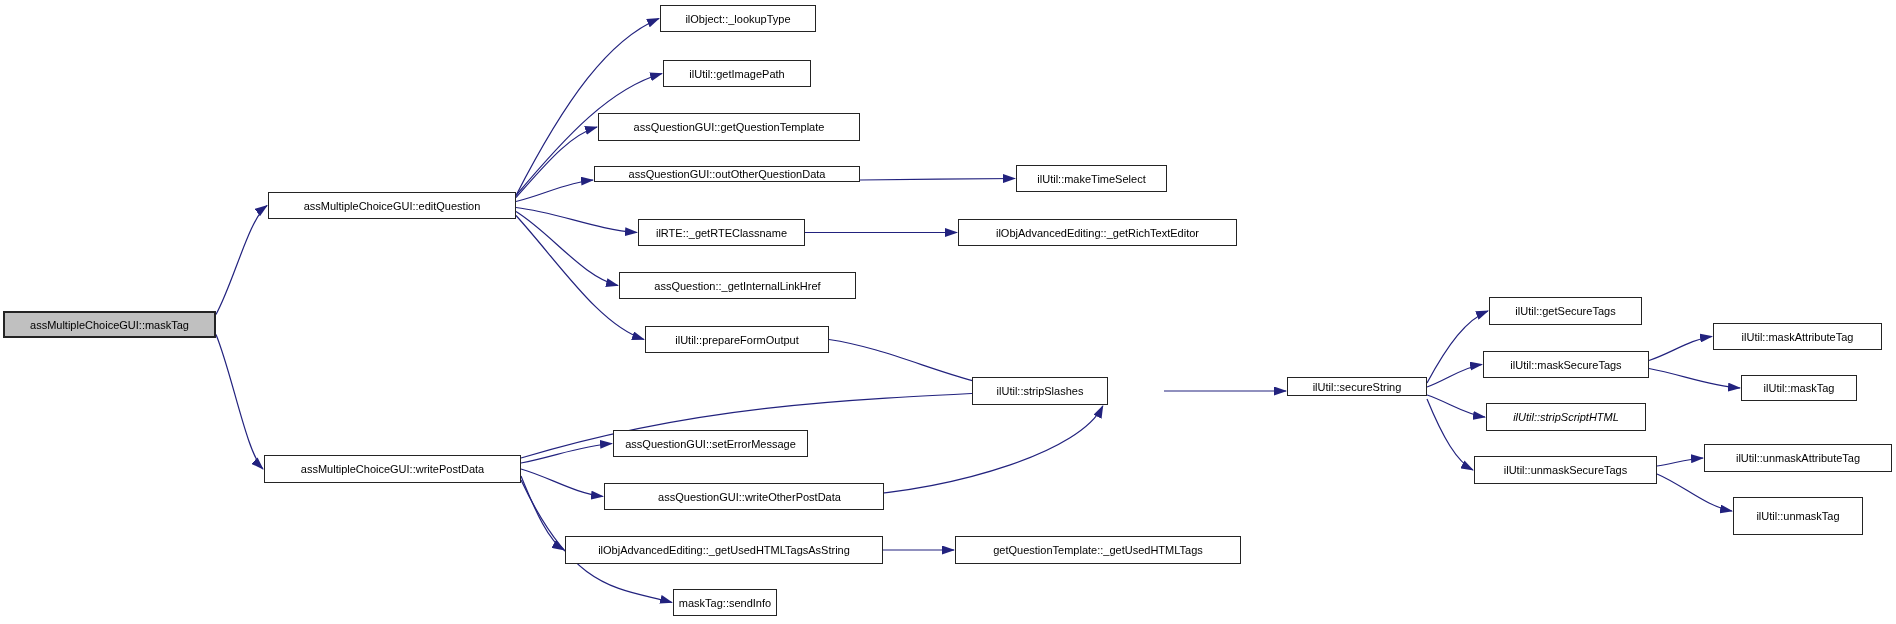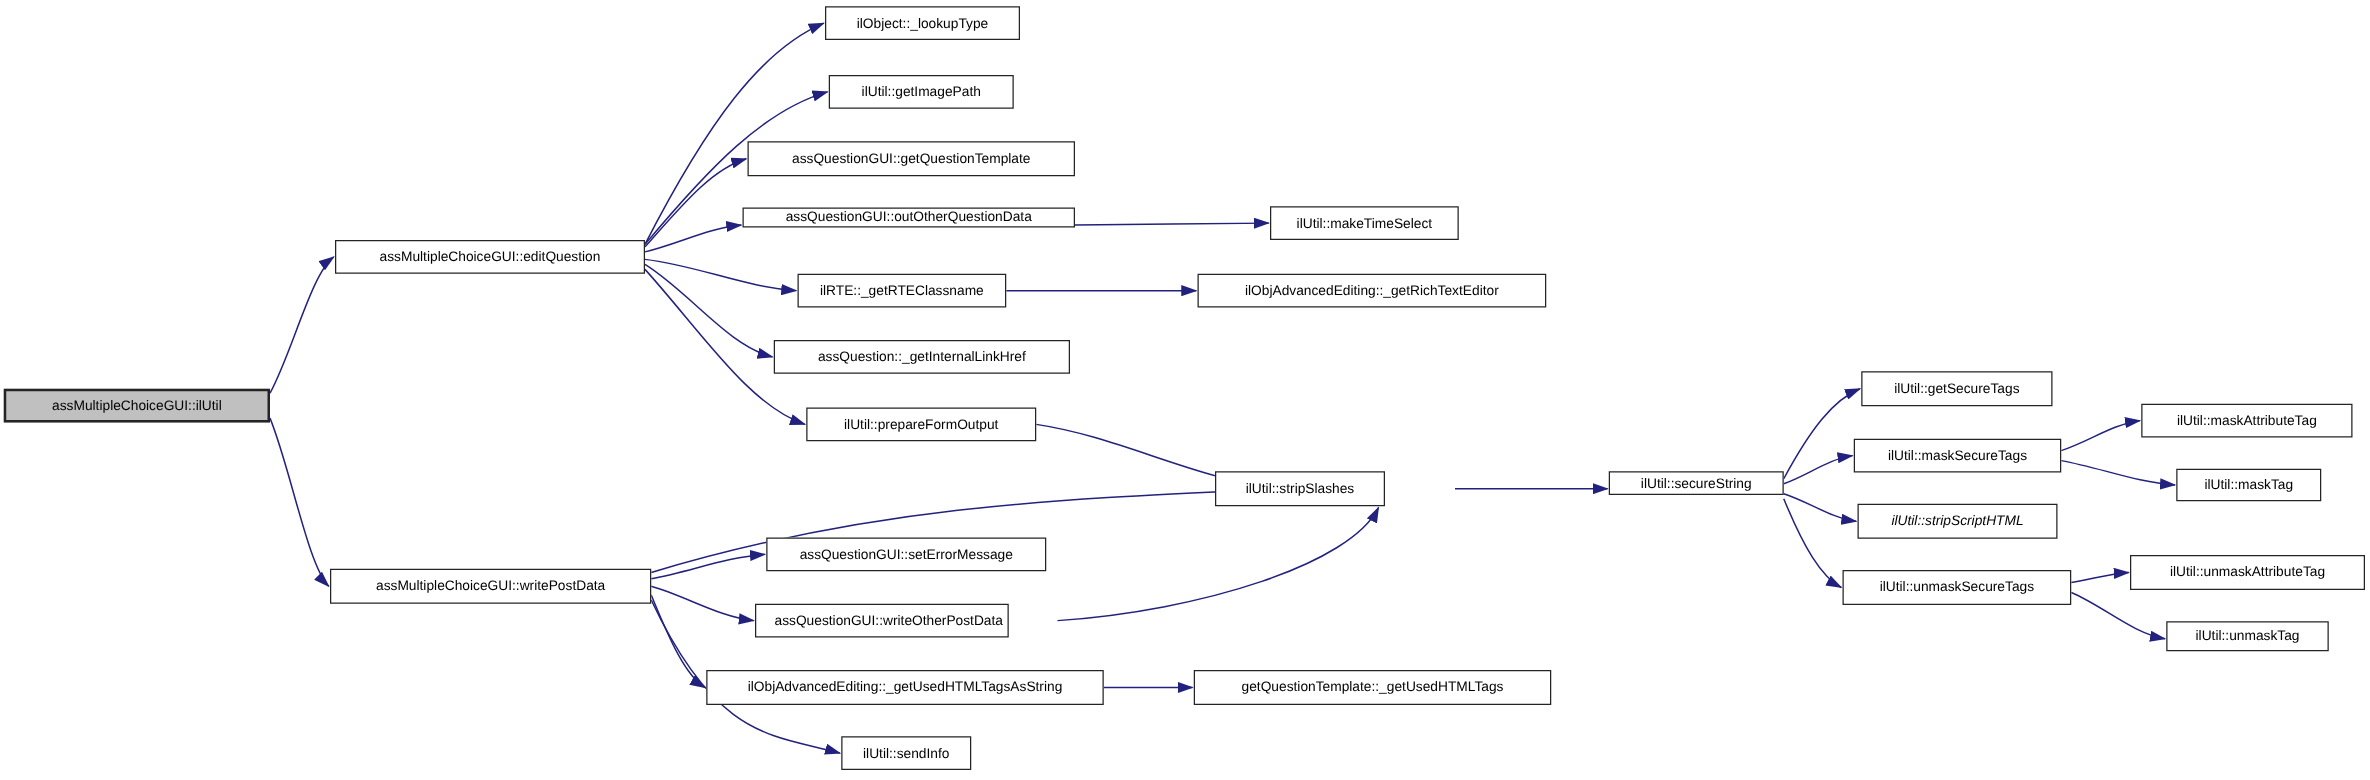--- a/index.html
+++ b/index.html
@@ -75,41 +75,41 @@
         <path d="M1427,387 C1446.25,380.25 1462.75,367.2 1482,364.5" class="edge" marker-end="url(#arrow)"></path>
         <path d="M1427,395 C1447.3,401.6 1464.7,414.36 1485,417" class="edge" marker-end="url(#arrow)"></path>
         <path d="M1427,399 C1443.1,438.05 1456.9,461.48 1473,470" class="edge" marker-end="url(#arrow)"></path>
         <path d="M1649,360.5 C1671.05,353.3 1689.95,339.38 1712,336.5" class="edge" marker-end="url(#arrow)"></path>
         <path d="M1649,368.5 C1680.85,374.35 1708.15,385.66 1740,388" class="edge" marker-end="url(#arrow)"></path>
         <path d="M1657,466 C1673.1,463.6 1686.9,458.96 1703,458" class="edge" marker-end="url(#arrow)"></path>
         <path d="M1657,474 C1683.25,485.1 1705.75,506.56 1732,511" class="edge" marker-end="url(#arrow)"></path>
       </g>
   </svg>
   <div id="nodes">
-      <div class="node root" style="left: 3px; top: 311px; width: 213px; height: 27px;">assMultipleChoiceGUI::ilUtil</div>
+      <div class="node root" style="left: 3px; top: 311px; width: 213px; height: 27px;">assMultipleChoiceGUI::maskTag</div>
       <div class="node" style="left: 268px; top: 192px; width: 248px; height: 27px;">assMultipleChoiceGUI::editQuestion</div>
       <div class="node" style="left: 264px; top: 455px; width: 257px; height: 28px;">assMultipleChoiceGUI::writePostData</div>
       <div class="node" style="left: 660px; top: 5px; width: 156px; height: 27px;">ilObject::_lookupType</div>
       <div class="node" style="left: 663px; top: 60px; width: 148px; height: 27px;">ilUtil::getImagePath</div>
       <div class="node" style="left: 598px; top: 113px; width: 262px; height: 28px;">assQuestionGUI::getQuestionTemplate</div>
       <div class="node" style="left: 594px; top: 166px; width: 266px; height: 16px;">assQuestionGUI::outOtherQuestionData</div>
       <div class="node" style="left: 638px; top: 219px; width: 167px; height: 27px;">ilRTE::_getRTEClassname</div>
       <div class="node" style="left: 619px; top: 272px; width: 237px; height: 27px;">assQuestion::_getInternalLinkHref</div>
       <div class="node" style="left: 645px; top: 326px; width: 184px; height: 27px;">ilUtil::prepareFormOutput</div>
       <div class="node" style="left: 1016px; top: 165px; width: 151px; height: 27px;">ilUtil::makeTimeSelect</div>
       <div class="node" style="left: 958px; top: 219px; width: 279px; height: 27px;">ilObjAdvancedEditing::_getRichTextEditor</div>
-      <div class="node" style="left: 613px; top: 430px; width: 224px; height: 27px;">assQuestionGUI::setErrorMessage</div>
-      <div class="node" style="left: 604px; top: 483px; width: 203px; height: 27px; padding-left: 11px;">assQuestionGUI::writeOtherPostData</div>
+      <div class="node" style="left: 613px; top: 430px; width: 195px; height: 27px;">assQuestionGUI::setErrorMessage</div>
+      <div class="node" style="left: 604px; top: 483px; width: 280px; height: 27px; padding-left: 11px;">assQuestionGUI::writeOtherPostData</div>
       <div class="node" style="left: 565px; top: 536px; width: 318px; height: 28px;">ilObjAdvancedEditing::_getUsedHTMLTagsAsString</div>
-      <div class="node" style="left: 673px; top: 589px; width: 104px; height: 27px;">ilUtil::sendInfo</div>
+      <div class="node" style="left: 673px; top: 589px; width: 104px; height: 27px;">maskTag::sendInfo</div>
       <div class="node" style="left: 955px; top: 536px; width: 286px; height: 28px;">getQuestionTemplate::_getUsedHTMLTags</div>
       <div class="node" style="left: 972px; top: 377px; width: 136px; height: 28px;">ilUtil::stripSlashes</div>
       <div class="node" style="left: 1287px; top: 377px; width: 140px; height: 19px;">ilUtil::secureString</div>
       <div class="node" style="left: 1489px; top: 297px; width: 153px; height: 28px;">ilUtil::getSecureTags</div>
       <div class="node" style="left: 1483px; top: 351px; width: 166px; height: 27px;">ilUtil::maskSecureTags</div>
       <div class="node" style="left: 1486px; top: 403px; width: 160px; height: 28px; font-style: italic;">ilUtil::stripScriptHTML</div>
       <div class="node" style="left: 1474px; top: 456px; width: 183px; height: 28px;">ilUtil::unmaskSecureTags</div>
       <div class="node" style="left: 1713px; top: 323px; width: 169px; height: 27px;">ilUtil::maskAttributeTag</div>
       <div class="node" style="left: 1741px; top: 375px; width: 116px; height: 26px;">ilUtil::maskTag</div>
       <div class="node" style="left: 1704px; top: 444px; width: 188px; height: 28px;">ilUtil::unmaskAttributeTag</div>
-      <div class="node" style="left: 1733px; top: 497px; width: 130px; height: 24px;">ilUtil::unmaskTag</div>
+      <div class="node" style="left: 1733px; top: 497px; width: 130px; height: 38px;">ilUtil::unmaskTag</div>
     </div>
 </div>
 
 </body></html>

